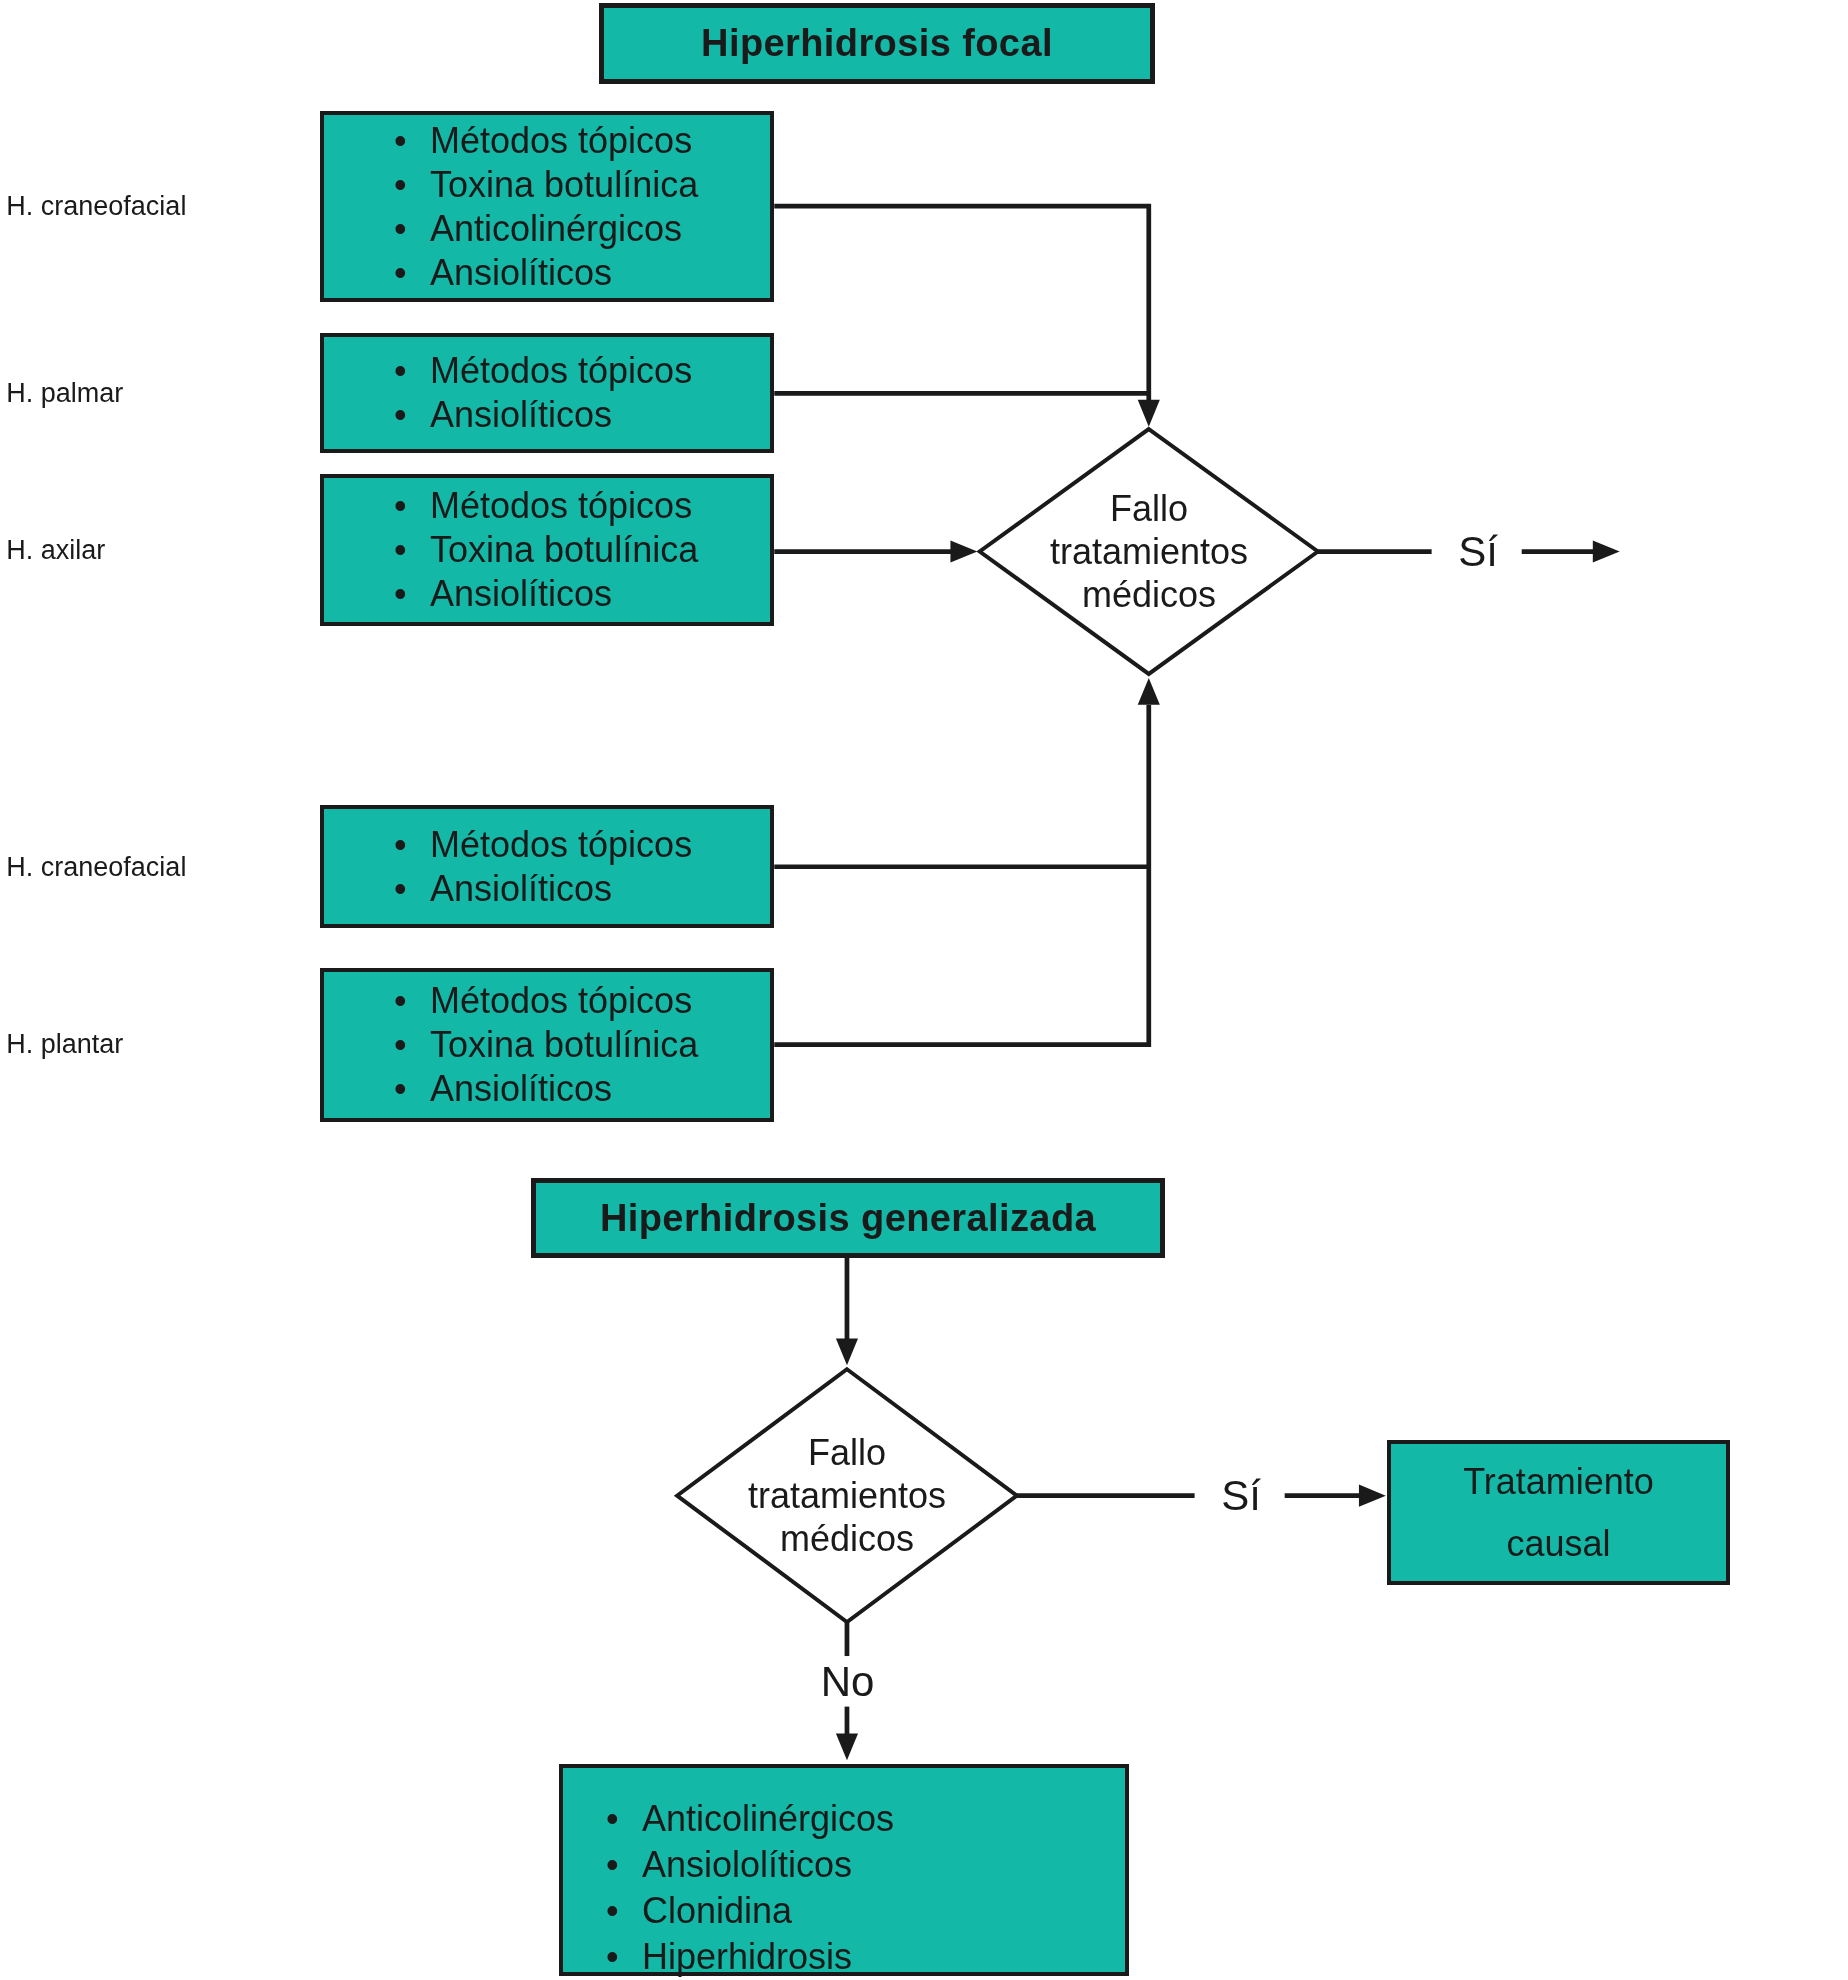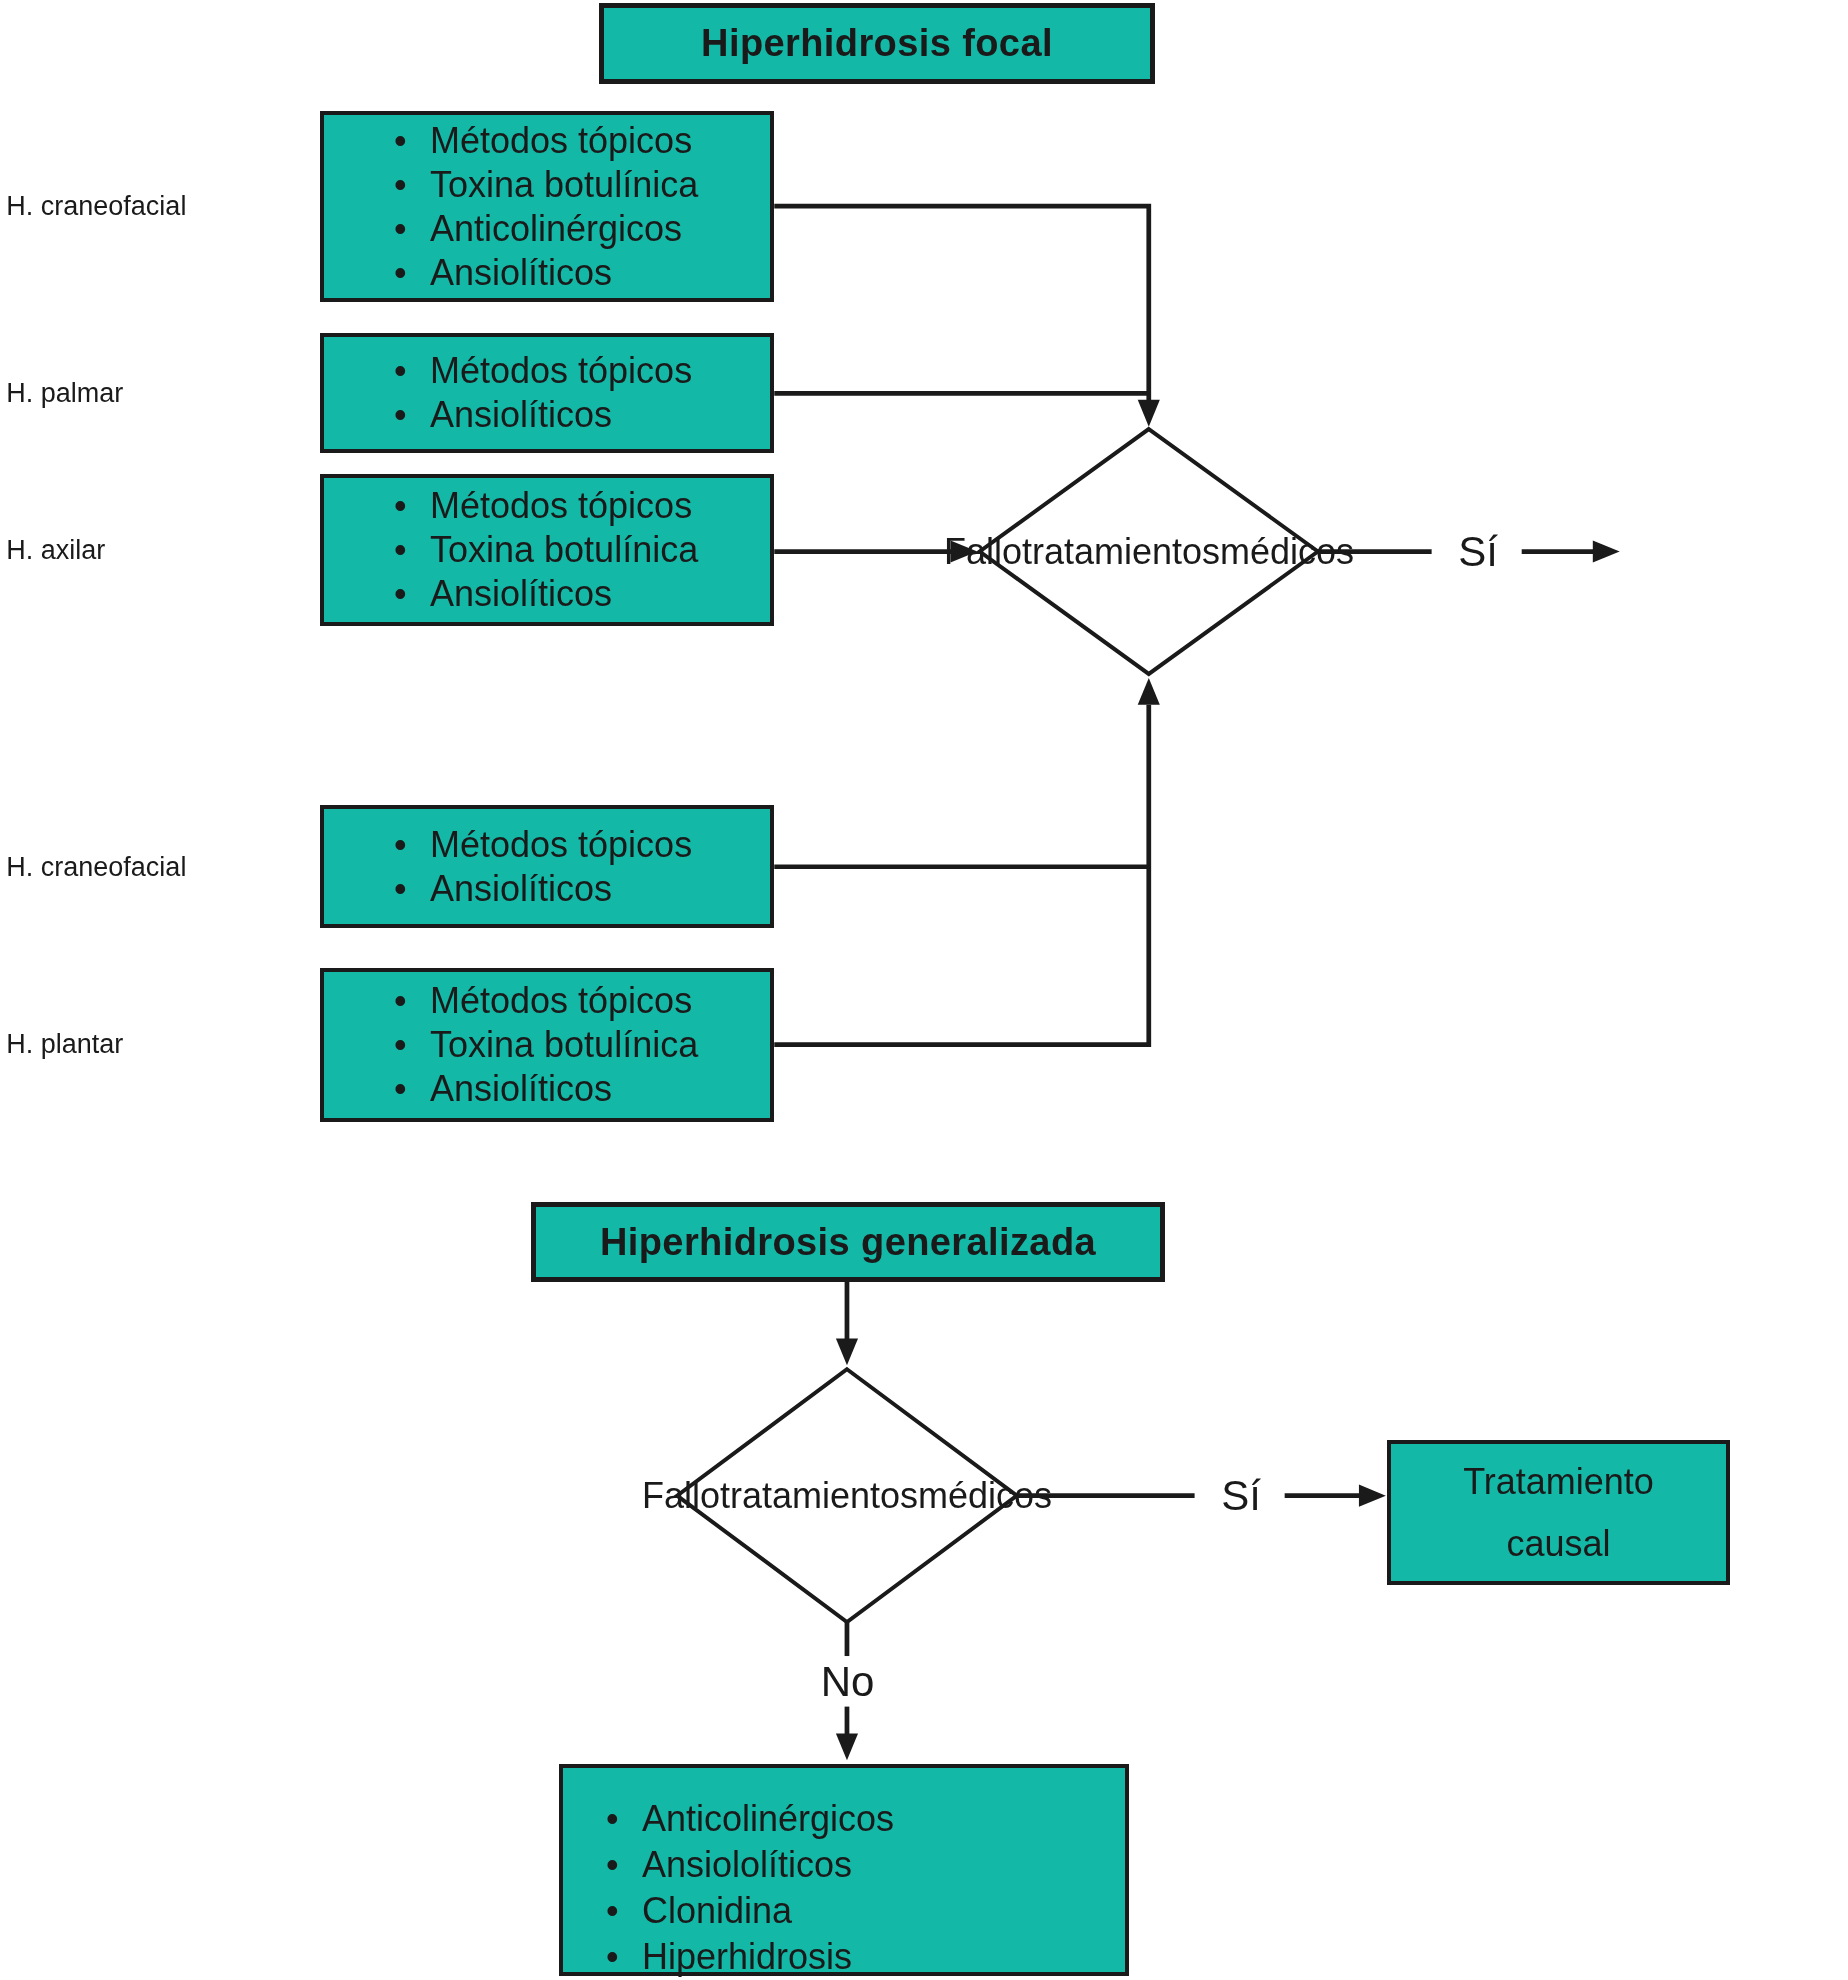--- a/index.html
+++ b/index.html
@@ -27,21 +27,21 @@
     padding-left:70px;font-size:36px;line-height:44px;
   }
   .bullet-line{display:flex;align-items:baseline;white-space:nowrap;}
   .bullet-line .dot{width:36px;flex:0 0 36px;}
   .side-label{
     position:absolute;left:6.3px;width:284px;height:44px;line-height:44px;
     font-size:27px;text-align:left;white-space:nowrap;
   }
   .diamond-text{
     position:absolute;width:316px;height:131px;
-    display:flex;flex-direction:row;align-items:center;justify-content:center;
+    display:flex;flex-direction:column;align-items:center;justify-content:center;
     font-size:36px;line-height:43px;text-align:center;
   }
   .branch-label{
     position:absolute;font-size:42px;text-align:right;
     display:flex;align-items:center;justify-content:center;
   }
   .outcome-box{
     display:flex;flex-direction:column;align-items:center;justify-content:center;
     font-size:36px;text-align:center;
   }
@@ -164,21 +164,21 @@
 
   <div class="diamond-text" style="left:991px;top:486px;">
     <span>Fallo</span>
     <span>tratamientos</span>
     <span>médicos</span>
   </div>
 
   <div class="branch-label" style="left:1440px;top:524px;width:76px;height:55px;">Sí</div>
 
 
-  <div class="node title-box" style="left:531px;top:1178px;width:634px;height:80px;margin-top:24px;">
+  <div class="node title-box" style="left:531px;top:1178px;width:634px;height:80px;">
     <span>Hiperhidrosis generalizada</span>
   </div>
 
   <div class="diamond-text" style="left:689px;top:1430px;">
     <span>Fallo</span>
     <span>tratamientos</span>
     <span>médicos</span>
   </div>
 
   <div class="branch-label" style="left:1203px;top:1468px;width:76px;height:55px;">Sí</div>

